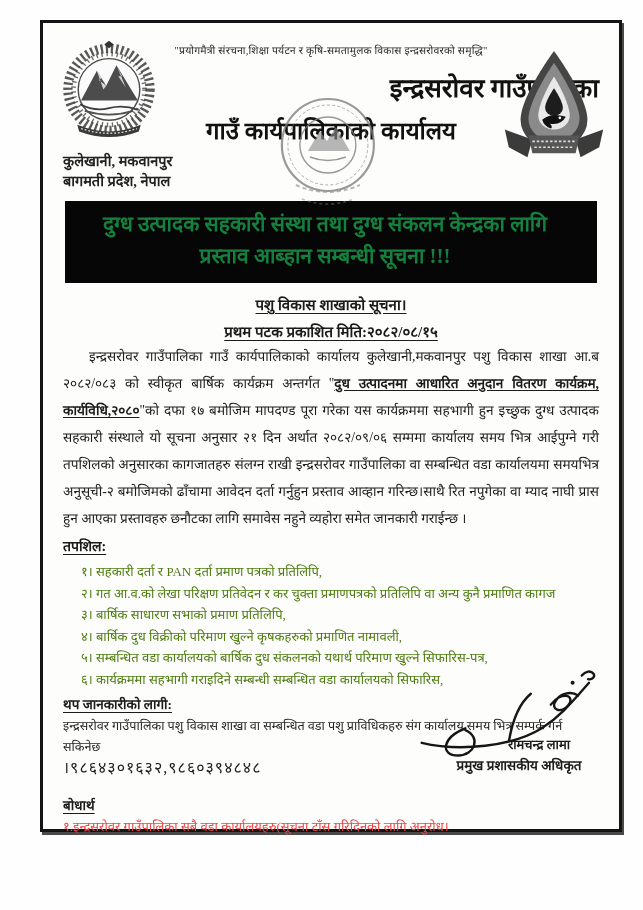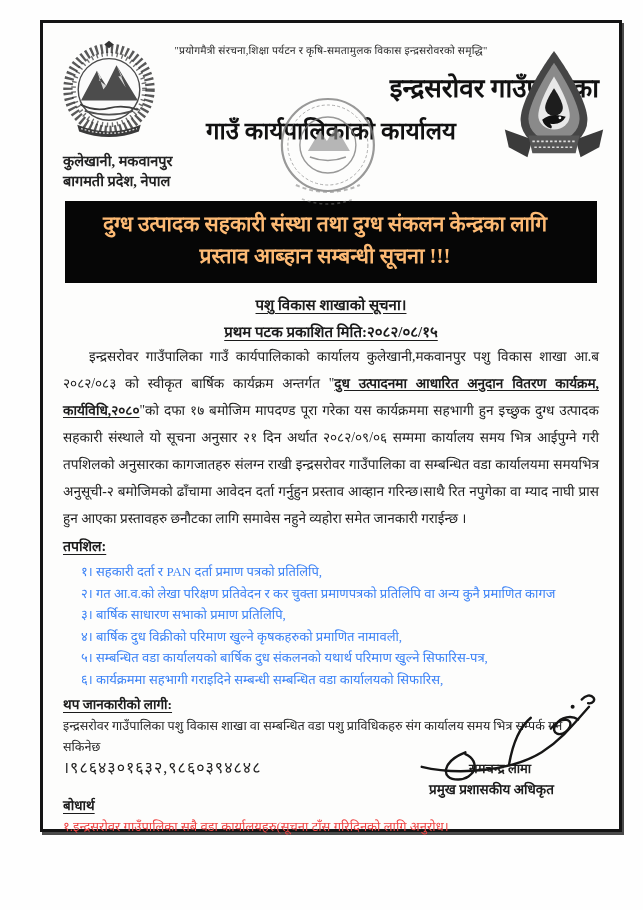--- a/index.html
+++ b/index.html
@@ -24,51 +24,51 @@
   .office-title { text-align:center; font-size:24px; font-weight:bold; margin-top:8px; color:#111; }
   .addr { font-size:14.5px; font-weight:bold; color:#222; line-height:1.35; }
   .addr-wrap { margin-top:6px; }
   .stamp {
     position:absolute; left:50%; top:64px; transform:translateX(-53%);
     width:104px; height:130px; opacity:.78; pointer-events:none;
   }
 
   
   .banner {
-    margin:10px 2px 0 2px; background:#060606; color:#fdba74; text-align:center;
+    margin:10px 2px 0 2px; background:#060606; color:#15803d; text-align:center;
     padding:7px 20px 12px 8px;
   }
   .banner .l1 { font-size:21px; font-weight:bold; line-height:1.55; }
   .banner .l2 { font-size:21px; font-weight:bold; line-height:1.45; }
 
   .subhead { text-align:center; font-size:15px; font-weight:bold; margin-top:11px; }
   .subhead span { text-decoration:underline; text-underline-offset:3px; }
   .pubdate { text-align:center; font-size:15px; font-weight:bold; margin-top:7px; }
   .pubdate span { text-decoration:underline; text-underline-offset:3px; }
 
   
   .body-para {
     margin-top:2px; font-size:13.6px; line-height:27px; text-align:justify;
     text-indent:26px; color:#1c1c1c;
   }
   .body-para .em { font-weight:bold; text-decoration:underline; text-underline-offset:2px; }
 
   .tapasil-head { font-size:14px; font-weight:bold; text-decoration:underline; text-underline-offset:3px; margin-top:4px; }
   .tapasil-list { list-style:none; margin-top:6px; padding-left:18px; }
-  .tapasil-list li { font-size:13px; line-height:21.5px; color:#3b82f6; }
+  .tapasil-list li { font-size:13px; line-height:21.5px; color:#4d7c0f; }
 
   .moreinfo-head { font-size:13.5px; font-weight:bold; text-decoration:underline; text-underline-offset:3px; margin-top:5px; }
   .moreinfo-text { font-size:12.6px; line-height:21px; margin-top:3px; color:#1e1e1e; }
   .moreinfo-phones { font-size:16px; line-height:20px; letter-spacing:1px; color:#1e1e1e; }
 
   .bodhartha-head { font-size:13.5px; font-weight:bold; text-decoration:underline; text-underline-offset:3px; margin-top:18px; }
   .bodhartha-item { font-size:13px; line-height:21px; margin-top:2px; color:#ef4444; }
 
   
-  .sig-block { position:absolute; right:10px; top:662px; width:200px; text-align:left; }
+  .sig-block { position:absolute; right:10px; top:638px; width:200px; text-align:center; }
   .sig-scrawl { width:200px; height:100px; display:block; }
   .sig-name { font-size:13px; font-weight:bold; margin-top:-26px; padding-left:60px; }
   .sig-title { font-size:13.5px; font-weight:bold; margin-top:3px; padding-left:20px; }
 </style>
 </head>
 <body>
 
 <div class="page">
   <div class="frame">
     <div class="inner">

